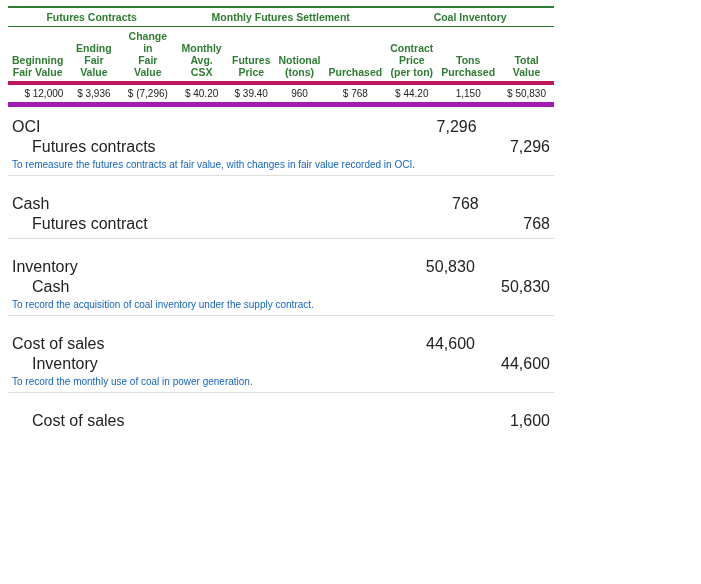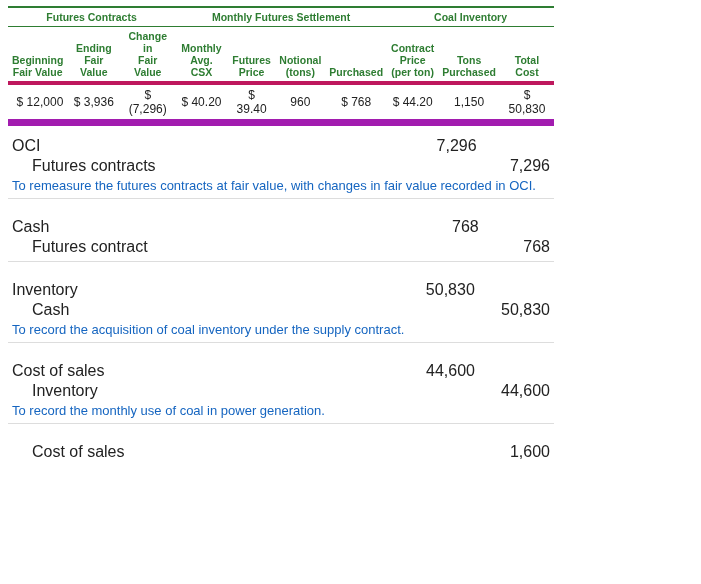--- a/index.html
+++ b/index.html
@@ -35,22 +35,22 @@
     }
     .col-header {
       color: #2e7d32;
       font-weight: bold;
       font-size: 10px;
       vertical-align: bottom;
       text-align: center;
       border-bottom: 1px solid #2e7d32;
     }
     .data-row td {
-      border-bottom: 7px solid #a21caf;
-      font-size: 12px;
+      border-bottom: 5px solid #a21caf;
+      font-size: 10px;
     }
     .data-row td:first-child {
       text-align: right;
     }
 
     
     .journal-section {
       width: 100%;
     }
     .journal-entry {
@@ -76,21 +76,21 @@
     .credit-col {
       width: 80px;
       text-align: right;
     }
     .indented {
       padding-left: 24px !important;
     }
     .note-row td {
       color: #1565c0;
       font-style: normal;
-      font-size: 13px;
+      font-size: 10px;
       padding-top: 2px;
     }
     .divider {
       border-bottom: 1px solid #ddd;
       margin: 4px 0 6px 0;
     }
     
     .num { text-align: right; }
     
     .paren { color: #222; }
@@ -117,21 +117,21 @@
       <tr class="col-header-row">
         <th class="col-header">Beginning<br>Fair Value</th>
         <th class="col-header">Ending<br>Fair Value</th>
         <th class="col-header">Change in<br>Fair Value</th>
         <th class="col-header">Monthly<br>Avg. CSX</th>
         <th class="col-header">Futures<br>Price</th>
         <th class="col-header">Notional<br>(tons)</th>
         <th class="col-header">Purchased</th>
         <th class="col-header">Contract<br>Price<br>(per ton)</th>
         <th class="col-header">Tons<br>Purchased</th>
-        <th class="col-header">Total Cost</th>
+        <th class="col-header">Total Value</th>
       </tr>
     </thead>
     <tbody>
       <tr class="data-row">
         <td class="num">$ 12,000</td>
         <td class="num">$ 3,936</td>
         <td class="num paren">$ (7,296)</td>
         <td class="num">$ 40.20</td>
         <td class="num">$ 39.40</td>
         <td class="num">960</td>

